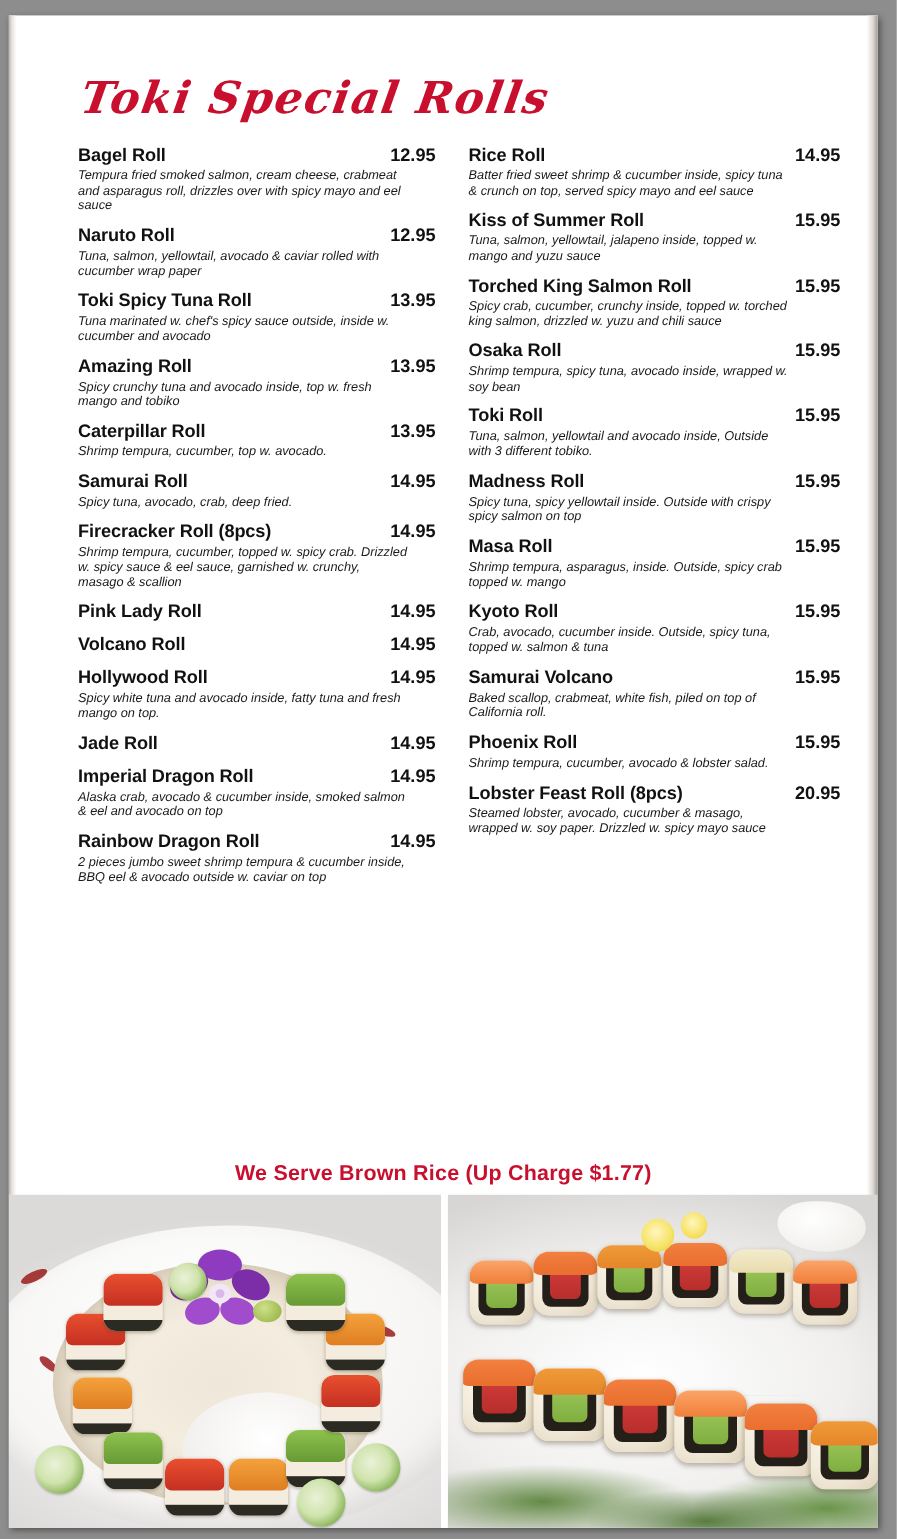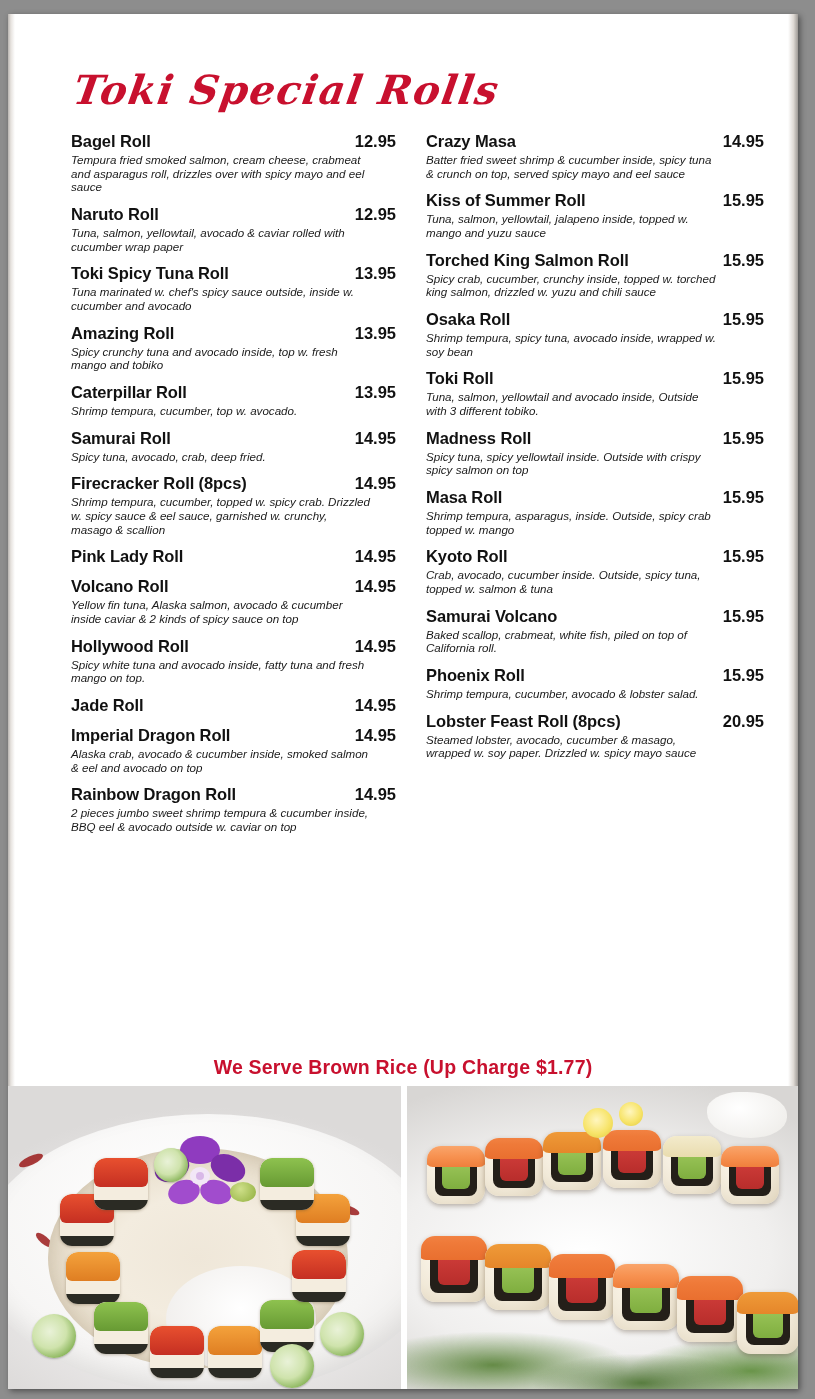--- a/index.html
+++ b/index.html
@@ -306,21 +306,20 @@
         <div class="item-head">
           <span class="item-name">Pink Lady Roll</span>
           <span class="item-price">14.95</span>
         </div>
       </div>
       <div class="item">
         <div class="item-head">
           <span class="item-name">Volcano Roll</span>
           <span class="item-price">14.95</span>
         </div>
-        <div class="item-desc">Yellow fin tuna, Alaska salmon, avocado &amp; cucumber inside caviar &amp; 2 kinds of spicy sauce on top</div>
       </div>
       <div class="item">
         <div class="item-head">
           <span class="item-name">Hollywood Roll</span>
           <span class="item-price">14.95</span>
         </div>
         <div class="item-desc">Spicy white tuna and avocado inside, fatty tuna and fresh mango on top.</div>
       </div>
       <div class="item">
         <div class="item-head">
@@ -340,21 +339,21 @@
           <span class="item-name">Rainbow Dragon Roll</span>
           <span class="item-price">14.95</span>
         </div>
         <div class="item-desc">2 pieces jumbo sweet shrimp tempura &amp; cucumber inside, BBQ eel &amp; avocado outside w. caviar on top</div>
       </div>
     </div>
 
     <div class="col col-right">
       <div class="item">
         <div class="item-head">
-          <span class="item-name">Crazy Masa</span>
+          <span class="item-name">Rice Roll</span>
           <span class="item-price">14.95</span>
         </div>
         <div class="item-desc">Batter fried  sweet shrimp &amp; cucumber inside, spicy tuna &amp; crunch on top, served spicy mayo and eel sauce</div>
       </div>
       <div class="item">
         <div class="item-head">
           <span class="item-name">Kiss of Summer Roll</span>
           <span class="item-price">15.95</span>
         </div>
         <div class="item-desc">Tuna, salmon, yellowtail, jalapeno inside, topped w. mango and yuzu sauce</div>

